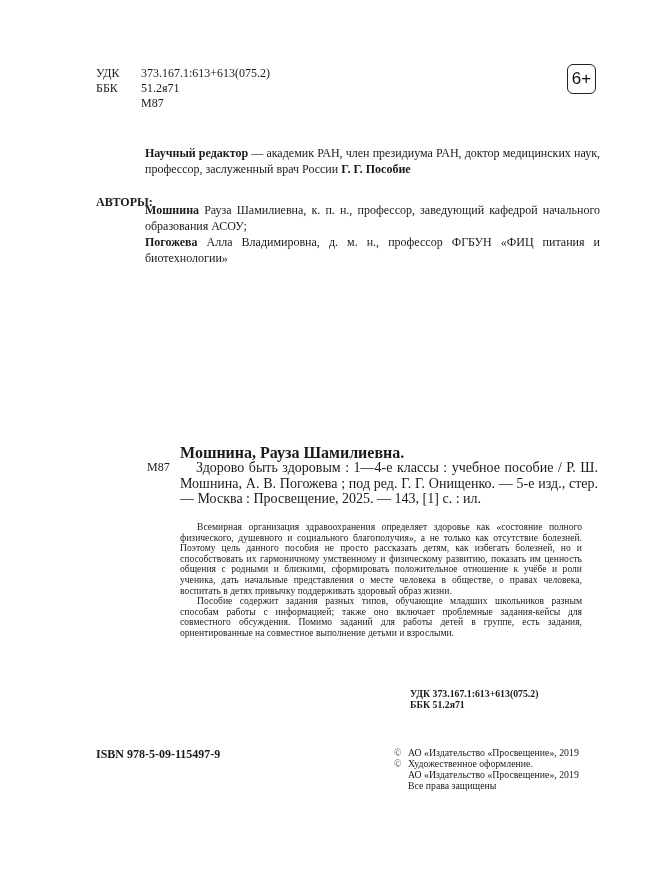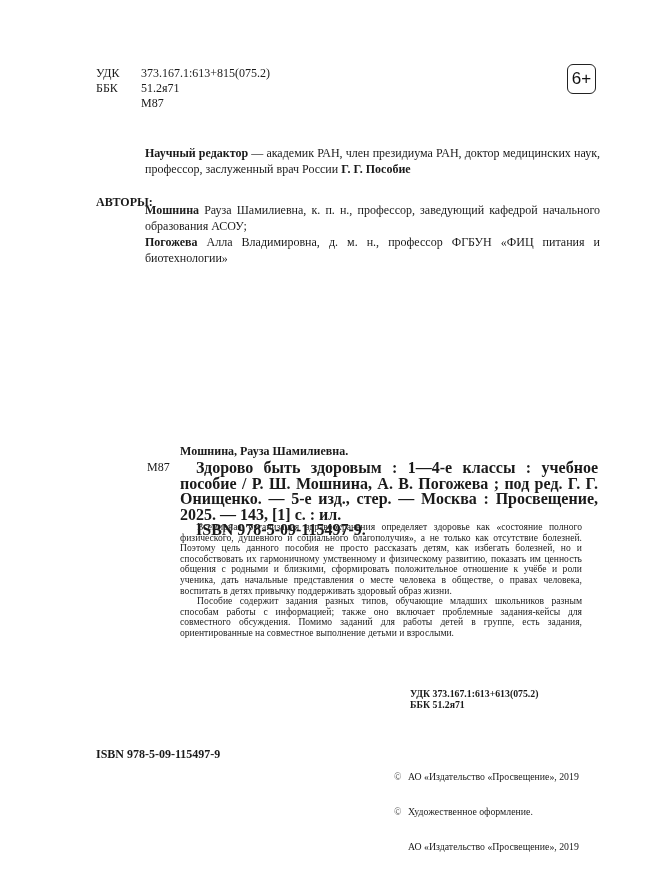--- a/index.html
+++ b/index.html
@@ -9,39 +9,39 @@
   .codes { left: 96px; top: 66px; font-size: 12px; line-height: 15px; }
   .codes .row { white-space: nowrap; }
   .codes .lbl { display: inline-block; width: 45px; }
   .age { left: 567px; top: 64px; width: 27px; height: 28px; border: 1.6px solid #222;
          border-radius: 6px; font-family: "Liberation Sans", "DejaVu Sans", sans-serif;
          font-size: 17px; line-height: 28px; text-align: center; color: #111; }
   .editor { left: 145px; top: 145px; width: 455px; font-size: 12px; line-height: 16px; text-align: justify; }
   .authors-head { left: 96px; top: 184px; font-size: 12px; font-weight: bold; margin-top: 11px; }
   .authors { left: 145px; top: 202px; width: 455px; font-size: 12px; line-height: 16px; text-align: justify; }
   .authors p { margin: 0; }
-  .card-name { left: 180px; top: 444px; font-size: 12px; font-weight: bold; white-space: nowrap; }
+  .card-name { left: 180px; top: 444px; font-size: 16px; font-weight: bold; white-space: nowrap; }
   .card-code { left: 147px; top: 460px; font-size: 12px; }
-  .card-body { left: 180px; top: 460px; width: 418px; font-size: 16px; line-height: 15.5px; font-weight: bold; }
+  .card-body { left: 180px; top: 460px; width: 418px; font-size: 14px; line-height: 15.5px; }
   .card-body p { margin: 0; text-align: justify; text-align-last: left; }
   .card-body .ind { text-indent: 16px; }
   .abstract { left: 180px; top: 522px; width: 418px; font-size: 9.6px; line-height: 10.6px; color: #222; }
   .abstract p { margin: 0 16px 0 0; text-indent: 17px; text-align: justify; }
   .udk2 { left: 410px; top: 688px; font-size: 9.8px; font-weight: bold; line-height: 11px; }
   .isbn-foot { left: 96px; top: 747px; font-size: 12px; font-weight: bold; }
   .copy { left: 394px; top: 747px; font-size: 9.8px; line-height: 11px; }
-  .copy .row { white-space: nowrap; margin-top: 24px; }
+  .copy .row { white-space: nowrap; }
   .copy .sym { display: inline-block; width: 14px; color: #555; }
 </style>
 </head>
 <body>
 
 <div class="abs codes">
   <div class="row">
-    <span class="lbl">УДК</span><span>373.167.1:613+815(075.2)</span>
+    <span class="lbl">УДК</span><span>373.167.1:613+613(075.2)</span>
   </div>
   <div class="row">
     <span class="lbl">ББК</span><span>51.2я71</span>
   </div>
   <div class="row">
     <span class="lbl"></span><span>М87</span>
   </div>
 </div>
 
 <div class="abs age">6+</div>
@@ -53,21 +53,20 @@
 <div class="abs authors-head">АВТОРЫ:</div>
 <div class="abs authors">
   <p><b>Мошнина</b><span> Рауза Шамилиевна, к. п. н., профессор, заведующий кафедрой начального образования АСОУ;</span></p>
   <p><b>Погожева</b><span> Алла Владимировна, д. м. н., профессор ФГБУН «ФИЦ питания и биотехнологии»</span></p>
 </div>
 
 <div class="abs card-name">Мошнина, Рауза Шамилиевна.</div>
 <div class="abs card-code">М87</div>
 <div class="abs card-body">
   <p class="ind">Здорово быть здоровым : 1—4-е классы : учебное пособие / Р. Ш. Мошнина, А. В. Погожева ; под ред. Г. Г. Онищенко. — 5-е изд., стер. — Москва : Просвещение, 2025. — 143, [1] с. : ил.</p>
-  <p class="ind">ISBN 978-5-09-115497-9.</p>
 </div>
 
 <div class="abs abstract">
   <p>Всемирная организация здравоохранения определяет здоровье как «состояние полного физического, душевного и социального благополучия», а не только как отсутствие болезней. Поэтому цель данного пособия не просто рассказать детям, как избегать болезней, но и способствовать их гармоничному умственному и физическому развитию, показать им ценность общения с родными и близкими, сформировать положительное отношение к учёбе и роли ученика, дать начальные представления о месте человека в обществе, о правах человека, воспитать в детях привычку поддерживать здоровый образ жизни.</p>
   <p>Пособие содержит задания разных типов, обучающие младших школьников разным способам работы с информацией; также оно включает проблемные задания-кейсы для совместного обсуждения. Помимо заданий для работы детей в группе, есть задания, ориентированные на совместное выполнение детьми и взрослыми.</p>
 </div>
 
 <div class="abs udk2">
   <div>УДК 373.167.1:613+613(075.2)</div>
   <div>ББК 51.2я71</div>

